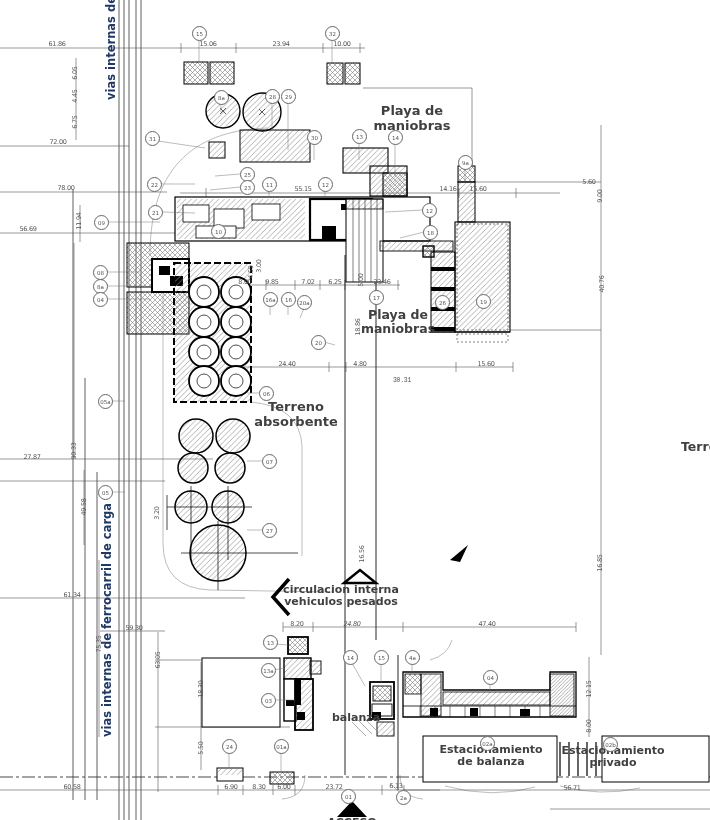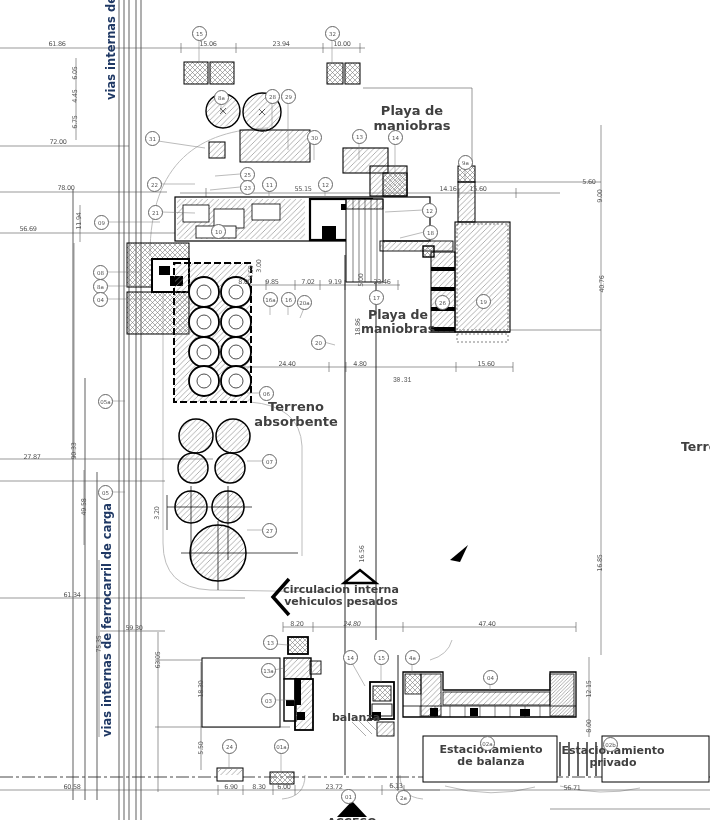--- a/index.html
+++ b/index.html
@@ -379,21 +379,21 @@
       <span class="dim" style="left: 448px; top: 189px;">14.16</span>
       <span class="dim" style="left: 478px; top: 189px;">15.60</span>
       <span class="dim" style="left: 589px; top: 182px;">5.60</span>
       <span class="dim v" style="left: 600px; top: 196px;">9.00</span>
       <span class="dim v" style="left: 602px; top: 284px;">40.76</span>
       <span class="dim v" style="left: 259px; top: 266px;">3.00</span>
       <span class="dim v" style="left: 251px; top: 272px;">4.59</span>
       <span class="dim" style="left: 245px; top: 282px;">8.00</span>
       <span class="dim" style="left: 272px; top: 282px;">9.85</span>
       <span class="dim" style="left: 308px; top: 282px;">7.02</span>
-      <span class="dim" style="left: 335px; top: 282px;">9.19</span>
+      <span class="dim" style="left: 335px; top: 282px;">6.25</span>
       <span class="dim v" style="left: 361px; top: 280px;">5.00</span>
       <span class="dim" style="left: 382px; top: 282px;">23.46</span>
       <span class="dim" style="left: 287px; top: 364px;">24.40</span>
       <span class="dim" style="left: 338px; top: 364px; padding-left: 44px;">4.80</span>
       <span class="dim" style="left: 402px; top: 380px; font-family: Liberation Mono, monospace;">30.31</span>
       <span class="dim" style="left: 486px; top: 364px;">15.60</span>
       <span class="dim v" style="left: 358px; top: 327px;">18.86</span>
       <span class="dim" style="left: 32px; top: 457px;">27.87</span>
       <span class="dim v" style="left: 74px; top: 451px;">90.33</span>
       <span class="dim v" style="left: 84px; top: 507px;">49.58</span>

